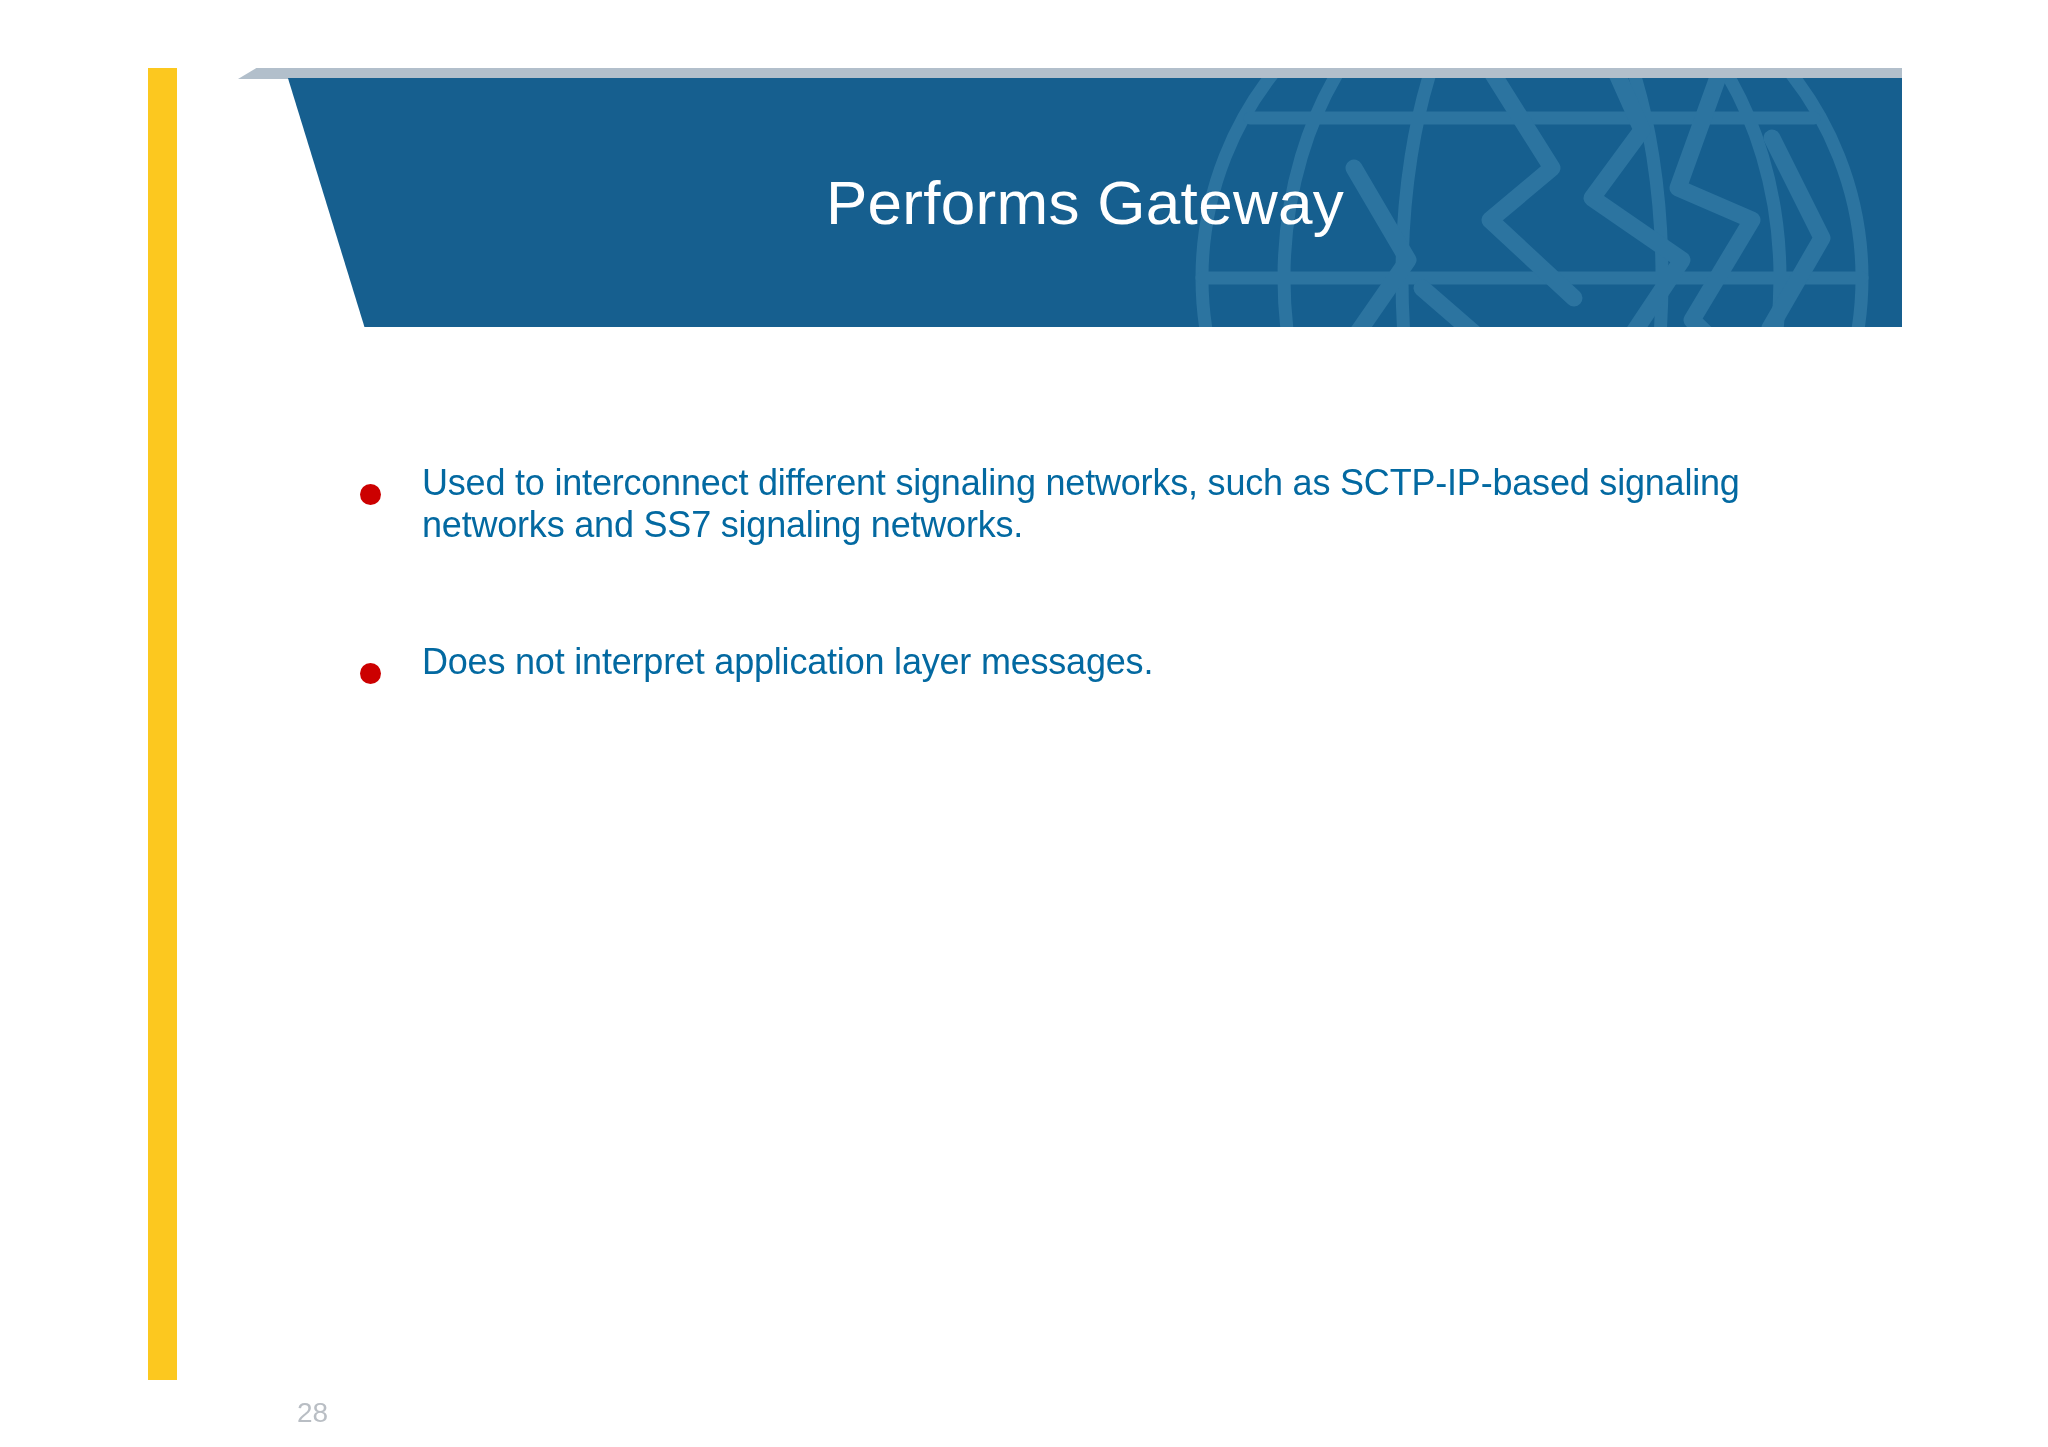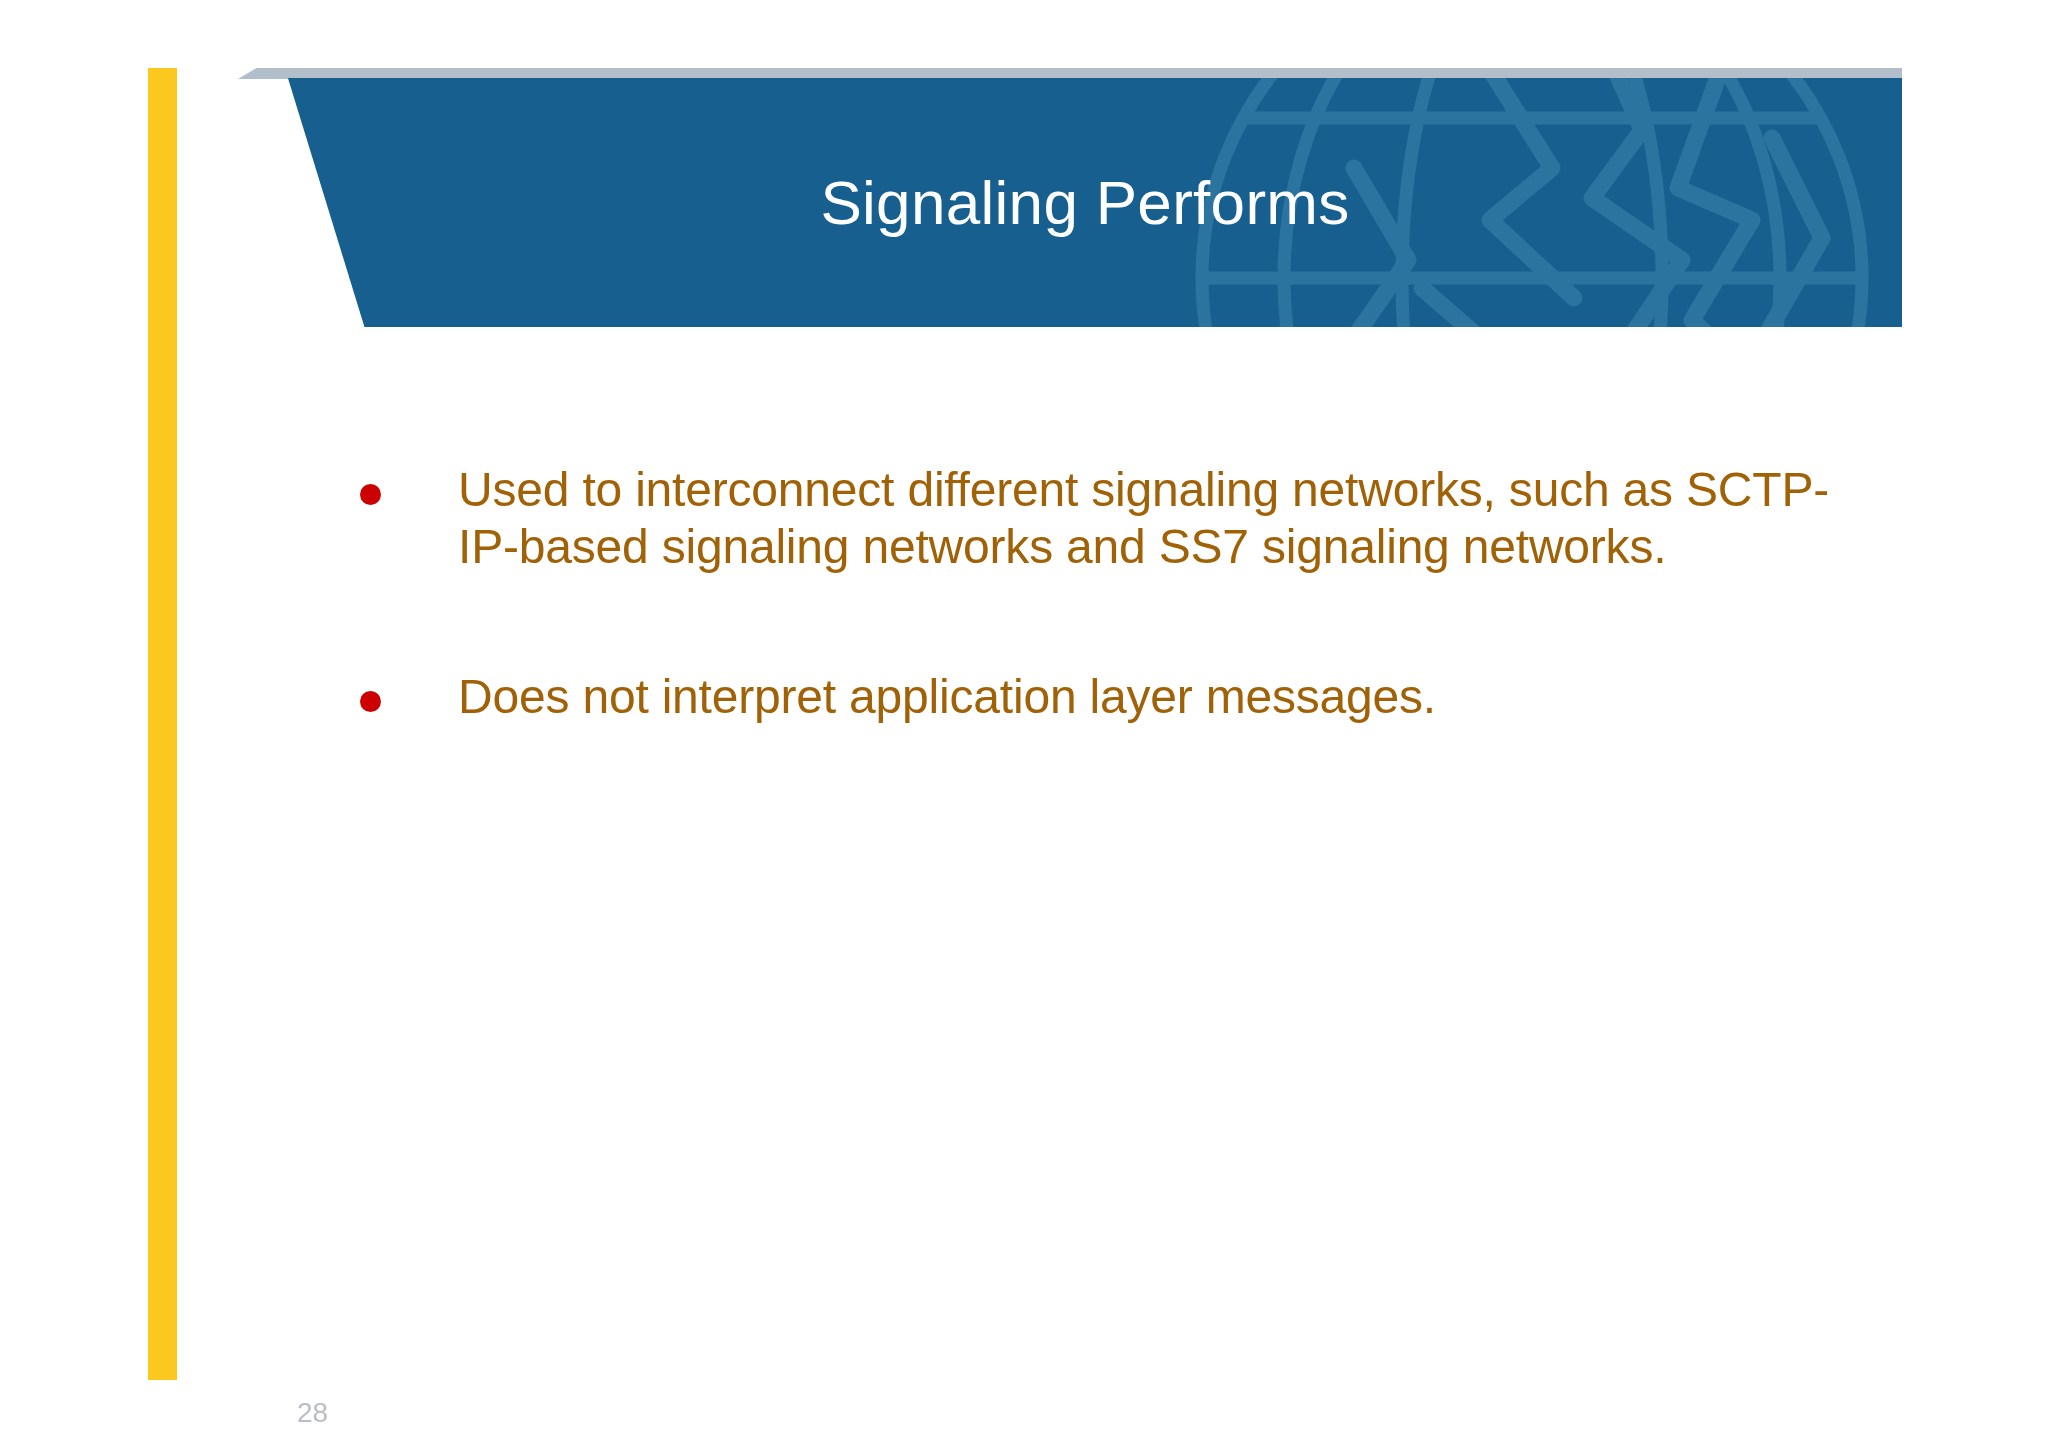--- a/index.html
+++ b/index.html
@@ -117,26 +117,25 @@
     width: 21px;
     height: 21px;
     border-radius: 50%;
     background: #cc0000;
     margin-top: 22px;
     margin-right: 41px;
   }
 
   .bullet-text {
     flex: 1 1 auto;
-    color: #a16207;
-    font-size: 48px;
+    color: #0369a1;
+    font-size: 36px;
     line-height: 1.18;
     font-weight: normal;
     letter-spacing: -0.2px;
-    margin-left: 36px;
   }
 
   
   #page-number {
     position: absolute;
     left: 297px;
     top: 1355px;
     color: #b9bec4;
     font-size: 28px;
     line-height: 1;
@@ -169,21 +168,21 @@
           <path d="M352 176 L430 300 L368 352 L452 430"></path>
           <path d="M470 150 L520 262 L470 330 L560 392 L508 470"></path>
           <path d="M600 198 L556 320 L630 352 L570 452 L640 520"></path>
           <path d="M300 420 L390 498 L330 586 L420 640"></path>
           <path d="M480 520 L560 588 L500 668"></path>
           <path d="M650 270 L700 370 L648 460"></path>
           <path d="M232 300 L286 392 L232 470"></path>
         </g>
       </svg>
 
-      <div id="banner-title">Signaling Performs</div>
+      <div id="banner-title">Performs Gateway</div>
     </div>
   </div>
 
   <div id="body-content">
 
     <div class="bullet-row">
       <span class="bullet-marker"></span>
       <span class="bullet-text">Used to interconnect different signaling networks, such as SCTP-IP-based signaling networks and SS7 signaling networks.</span>
     </div>
 

